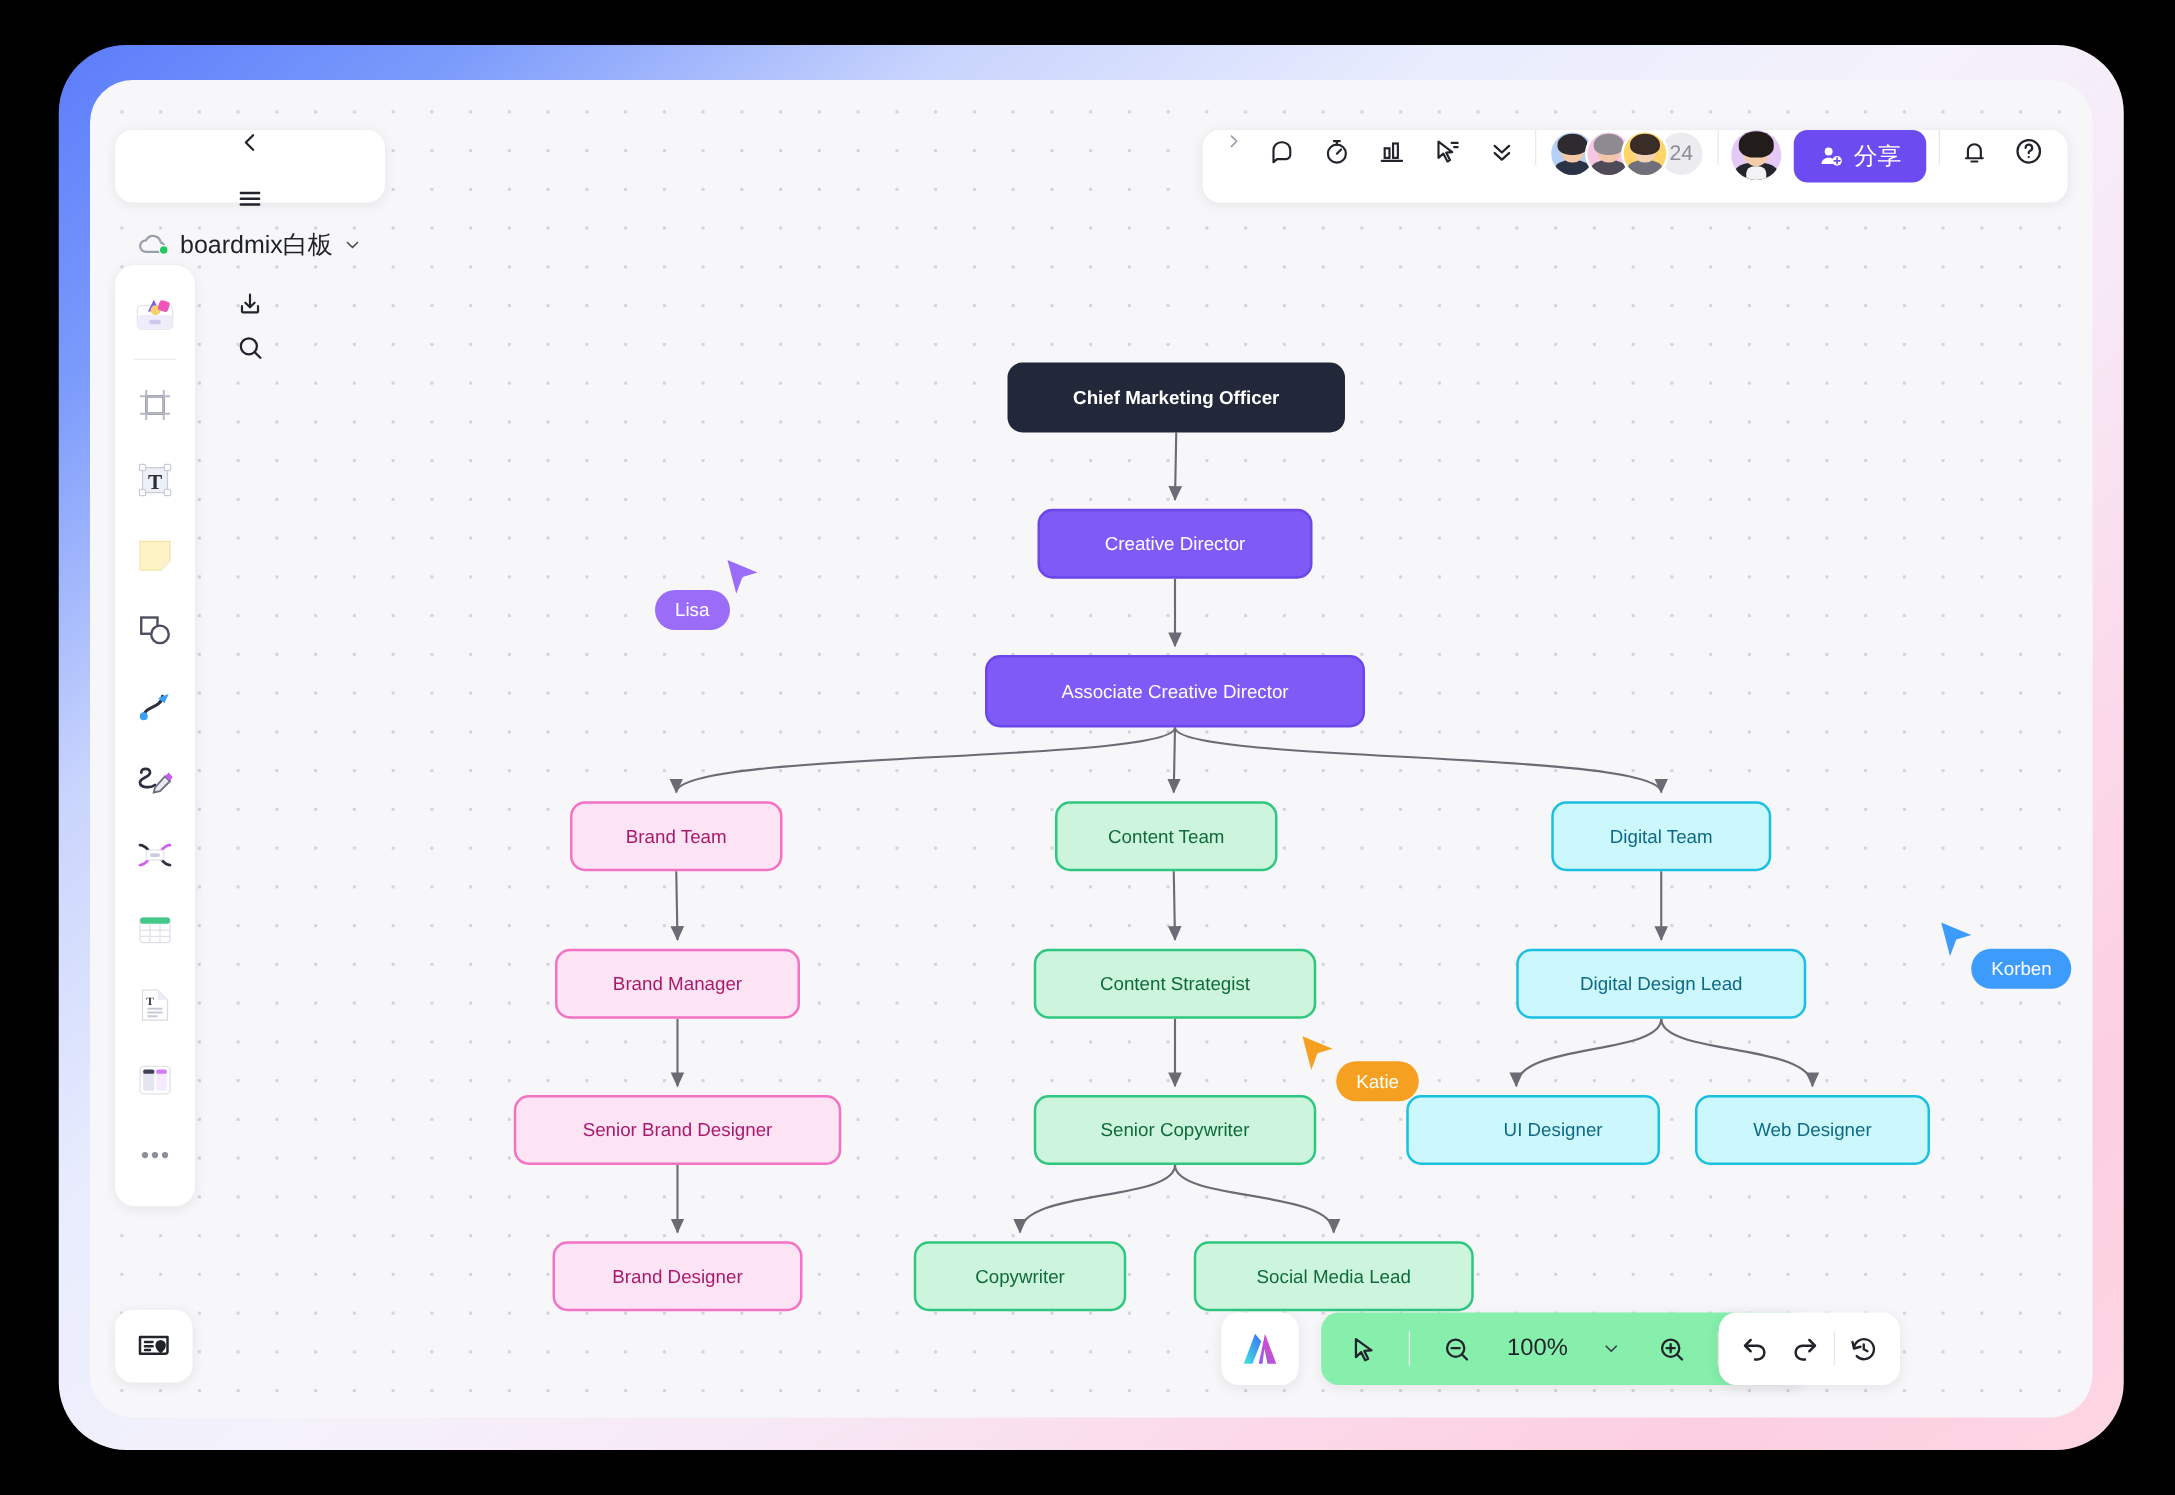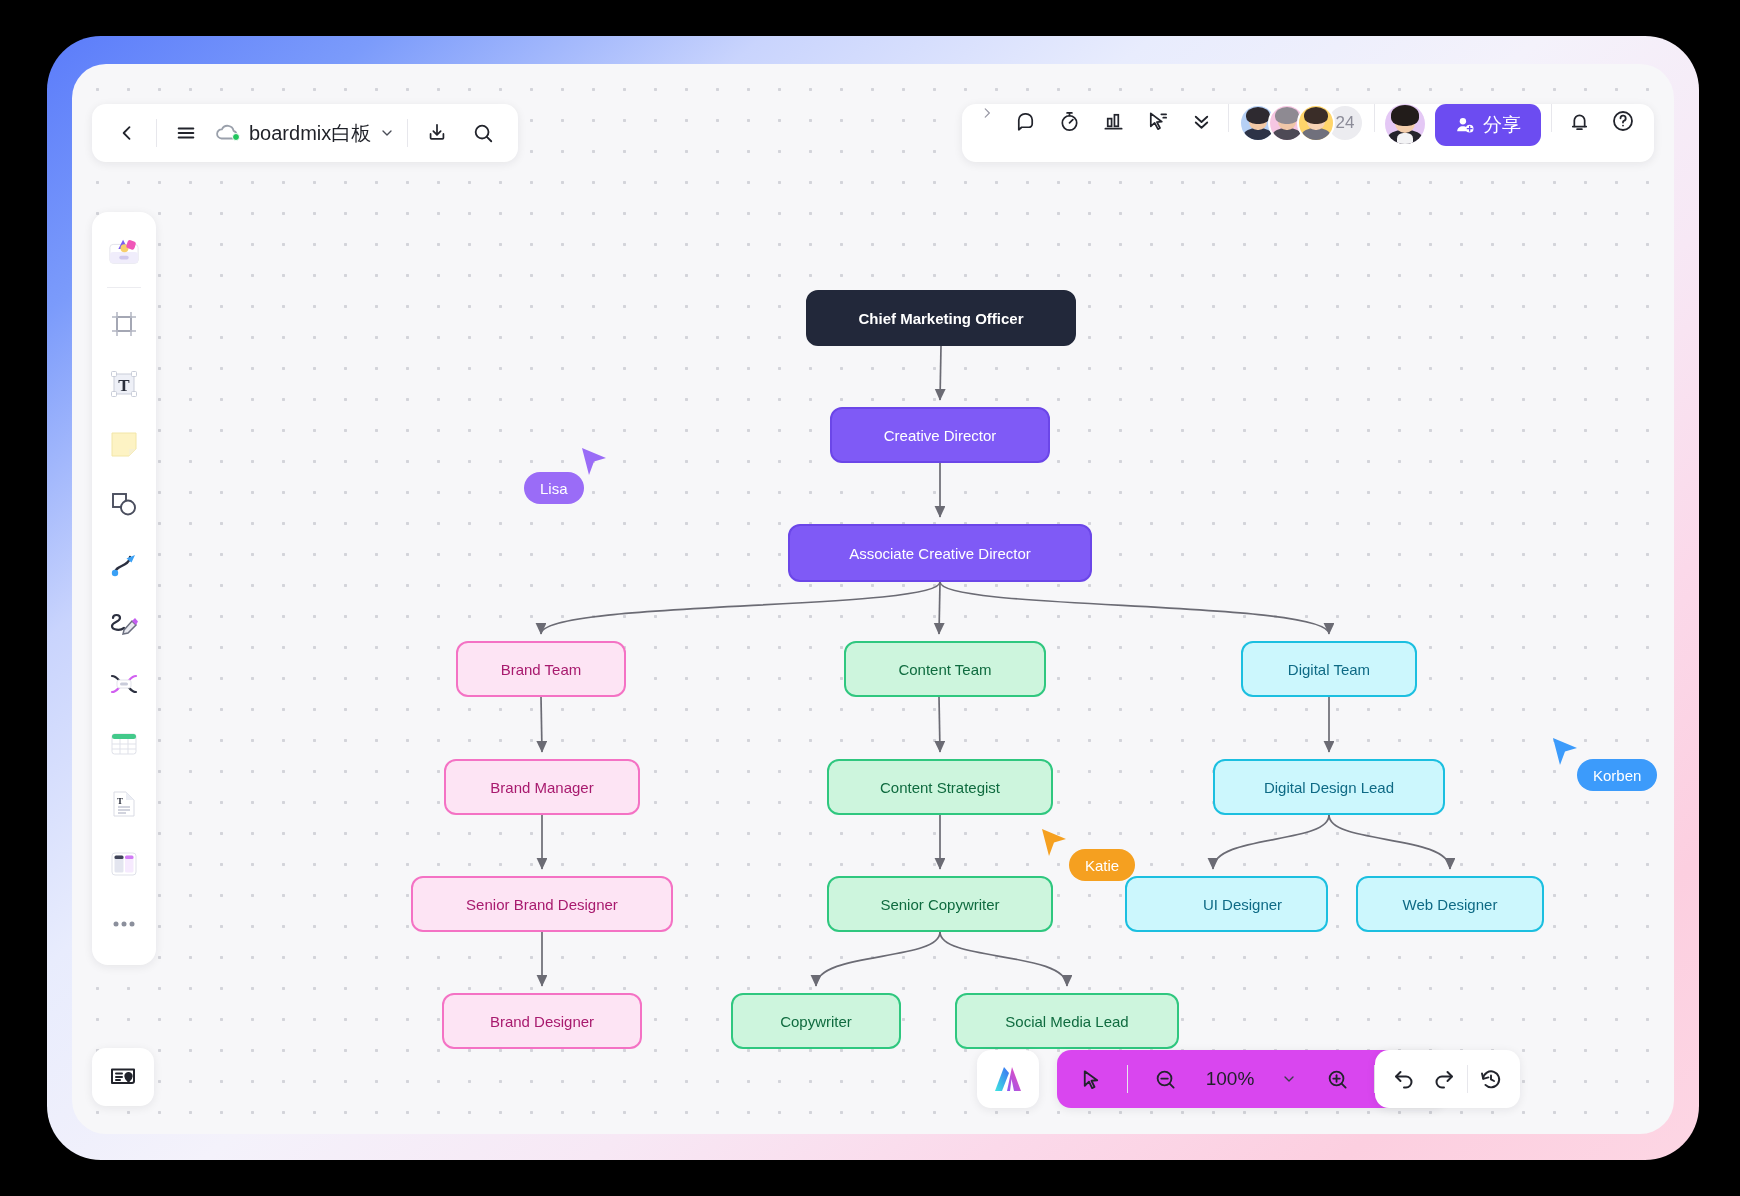--- a/index.html
+++ b/index.html
@@ -35,21 +35,21 @@
     background-size: 31px 31px;
     background-position: 10px 10px;
   }
 
   
   .topbar-left{
     position:absolute; left:20px; top:40px;
     height:58px; display:flex; align-items:center;
     background:#fff; border-radius:14px;
     box-shadow:0 2px 10px rgba(20,20,40,.08);
-    padding:0 18px; gap:12px;
+    padding:0 18px; gap:12px;flex-direction:column;
   }
   .tb-btn{
     width:34px;height:34px;display:flex;align-items:center;justify-content:center;
     border-radius:8px; cursor:pointer; color:#222;
   }
   .vdiv{ width:1px; height:28px; background:#e7e7ec; }
   .file-name{
     display:flex;align-items:center;gap:8px;
     font-size:20px;color:#1f2128; white-space:nowrap; cursor:pointer;
   }
@@ -123,21 +123,21 @@
 
   
   .ai-btn{
     position:absolute; left:905px; bottom:26px; width:62px;height:58px;
     background:#fff;border-radius:14px;
     box-shadow:0 2px 10px rgba(20,20,40,.08);
     display:flex;align-items:center;justify-content:center;cursor:pointer;
   }
   .zoombar{
     position:absolute; left:985px; bottom:26px; height:58px;
-    background:#d946ef;border-radius:14px;
+    background:#86efac;border-radius:14px;
     box-shadow:0 2px 10px rgba(20,20,40,.08);
     display:flex;align-items:center;padding:0 16px;gap:20px;
   }
   .histbar{
     position:absolute; left:1303px; bottom:26px; height:58px;
     background:#fff;border-radius:14px;
     box-shadow:0 2px 10px rgba(20,20,40,.08);
     display:flex;align-items:center;padding:0 12px;gap:6px;
   }
   .zoom-val{ font-size:19px;color:#1f2128;min-width:56px;text-align:center;cursor:pointer;}
@@ -205,21 +205,21 @@
             </div>
             <div class="node n-purple" style="left: 758px; top: 343px; width: 220px; height: 56px;">
               <span>Creative Director</span>
             </div>
             <div class="node n-purple" style="left: 716px; top: 460px; width: 304px; height: 58px;">
               <span>Associate Creative Director</span>
             </div>
             <div class="node n-pink" style="left: 384px; top: 577px; width: 170px; height: 56px;">
               <span>Brand Team</span>
             </div>
-            <div class="node n-green" style="left: 772px; top: 577px; width: 202px; height: 56px;">
+            <div class="node n-green" style="left: 772px; top: 577px; width: 178px; height: 56px;">
               <span>Content Team</span>
             </div>
             <div class="node n-cyan" style="left: 1169px; top: 577px; width: 176px; height: 56px;">
               <span>Digital Team</span>
             </div>
             <div class="node n-pink" style="left: 372px; top: 695px; width: 196px; height: 56px;">
               <span>Brand Manager</span>
             </div>
             <div class="node n-green" style="left: 755px; top: 695px; width: 226px; height: 56px;">
               <span>Content Strategist</span>

